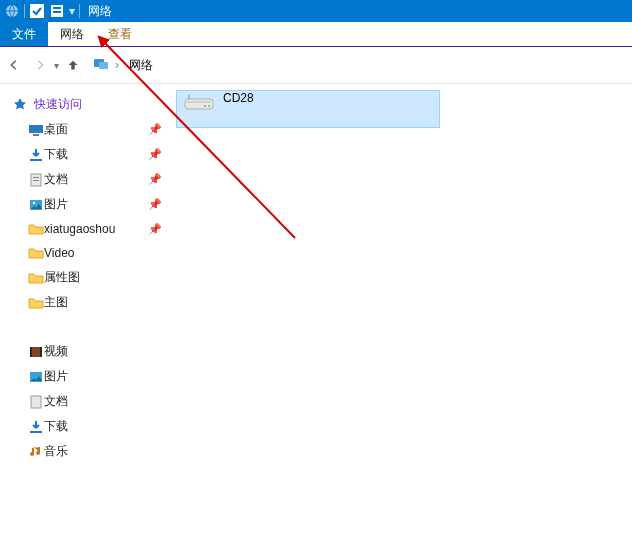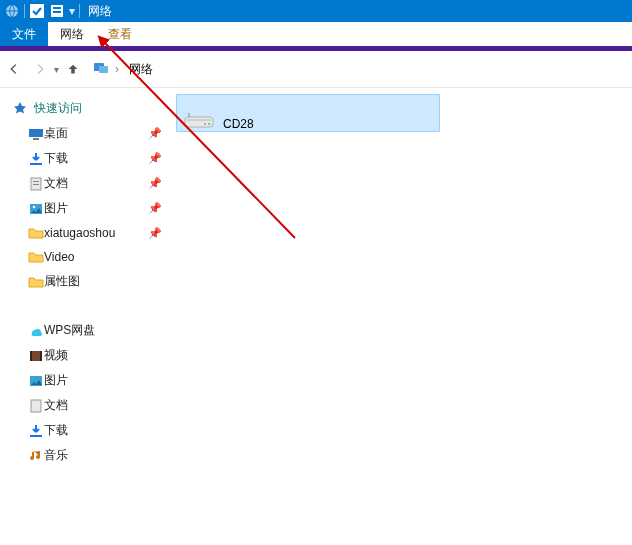--- a/index.html
+++ b/index.html
@@ -5,50 +5,50 @@
 html,body{margin:0;padding:0;font-family:"Microsoft YaHei","Segoe UI",sans-serif;font-size:12px;color:#000;background:#fff}
 .wrap{width:632px;height:545px;position:relative;overflow:hidden;background:#fff}
 
 
 .titlebar{height:22px;background:#0078d0;display:flex;align-items:center;gap:4px;padding:0 4px;color:#fff}
 .tb-icon{width:16px;height:16px;display:flex;align-items:center;justify-content:center}
 .tb-sep{width:1px;height:14px;background:#6cb6ea}
 .tb-text{margin-left:4px}
 
 
-.tabs{height:24px;display:flex;align-items:stretch;border-bottom:5px solid #4c1d95}
+.tabs{height:24px;display:flex;align-items:stretch;border-bottom:1px solid #4c1d95}
 .tab{padding:0 12px;display:flex;align-items:center;font-size:12px;background:#fff}
 .tab.file{background:#0078d0;color:#fff}
 .tab.net{color:#222}
 .tab.view{color:#a16207}
 
 
 .navrow{height:36px;display:flex;align-items:center;border-bottom:1px solid #e5e5e5}
 .nav-btn{width:24px;height:24px;display:flex;align-items:center;justify-content:center;margin-left:2px;color:#555}
 .nav-arrow svg{width:14px;height:14px}
 .nav-disabled{color:#b5b5b5}
 .caret{font-size:10px;color:#777;margin-left:2px}
 .addr{display:flex;align-items:center;margin-left:8px;gap:6px}
 .addr .chip{display:flex;align-items:center;gap:4px;padding:2px 4px}
 .glb-icon svg{width:16px;height:16px}
 
 
 .body{display:flex;height:calc(100% - 22px - 24px - 36px)}
 .sidebar{width:160px;padding:8px 0 0 10px;overflow:hidden}
-.side-hdr{display:flex;align-items:center;gap:6px;padding:4px 2px;color:#0f766e}
+.side-hdr{display:flex;align-items:center;gap:6px;padding:4px 2px;color:#6d28d9}
 .side-hdr svg{width:16px;height:16px}
 .side-item{display:flex;align-items:center;padding:4px 2px 4px 18px;color:#222;position:relative}
 .side-item svg{width:16px;height:16px;flex:0 0 16px}
 .pin{position:absolute;right:8px;color:#8c8c8c;font-size:11px}
 .sect-gap{height:12px}
 
 .main{flex:1;padding:4px 4px 0 6px}
 .group-hdr{color:#0a4d8c;font-size:12px;padding:4px 2px}
 .caret-dn{display:inline-block;transform:translateY(-1px);margin-right:2px;color:#6b6b6b;font-size:9px}
-.tile{width:250px;height:36px;background:#cde8ff;border:1px solid #99d1ff;display:flex;align-items:flex-end;gap:6px;padding:0 6px;margin-top:2px}
+.tile{width:250px;height:36px;background:#cde8ff;border:1px solid #99d1ff;display:flex;align-items:flex-start;gap:6px;padding:0 6px;margin-top:2px}
 .tile .dev{width:34px;height:22px;display:flex;align-items:center;justify-content:center}
 .tile .dev svg{width:34px;height:22px}
 
 
 .anno{position:absolute;left:0;top:0;pointer-events:none}
 
 
 .fold{fill:#ffd05a;stroke:#e0a92b}
 .blue{fill:#2a79c7}
 .cloud{fill:#1a73e8}
@@ -174,30 +174,30 @@
             <path d="M1 4h5l1 2h8v7H1z" class="fold"></path>
           </svg>
           <span>Video</span>
         </div>
     <div class="side-item">
           <svg viewBox="0 0 16 16">
             <path d="M1 4h5l1 2h8v7H1z" class="fold"></path>
           </svg>
           <span>属性图</span>
         </div>
+    <div class="side-item">
+          <svg viewBox="0 0 16 16">
+            <path d="M1 4h5l1 2h8v7H1z" class="fold"></path>
+          </svg>
+          <span>主图</span>
+        </div>
 
     <div class="sect-gap"></div>
 
     <div class="sect-gap"></div>
-    <div class="side-item">
-          <svg viewBox="0 0 16 16">
-            <path d="M4 10a3 3 0 013-3 3.5 3.5 0 016 2 2.2 2.2 0 01-.5 4H5a2 2 0 01-1-3z" fill="#39c5ea"></path>
-          </svg>
-          <span>WPS网盘</span>
-        </div>
     <div class="side-item">
           <svg viewBox="0 0 16 16">
             <rect x="2" y="3" width="12" height="10" fill="#7a452a"></rect>
             <rect x="2" y="3" width="2" height="10" fill="#3a2414"></rect>
             <rect x="12" y="3" width="2" height="10" fill="#3a2414"></rect>
           </svg>
           <span>视频</span>
         </div>
     <div class="side-item">
           <svg viewBox="0 0 16 16">

